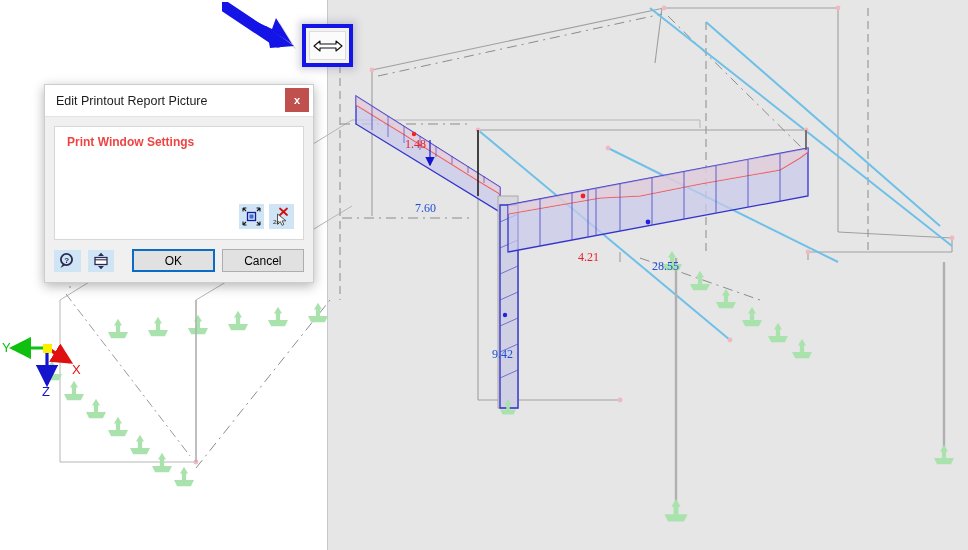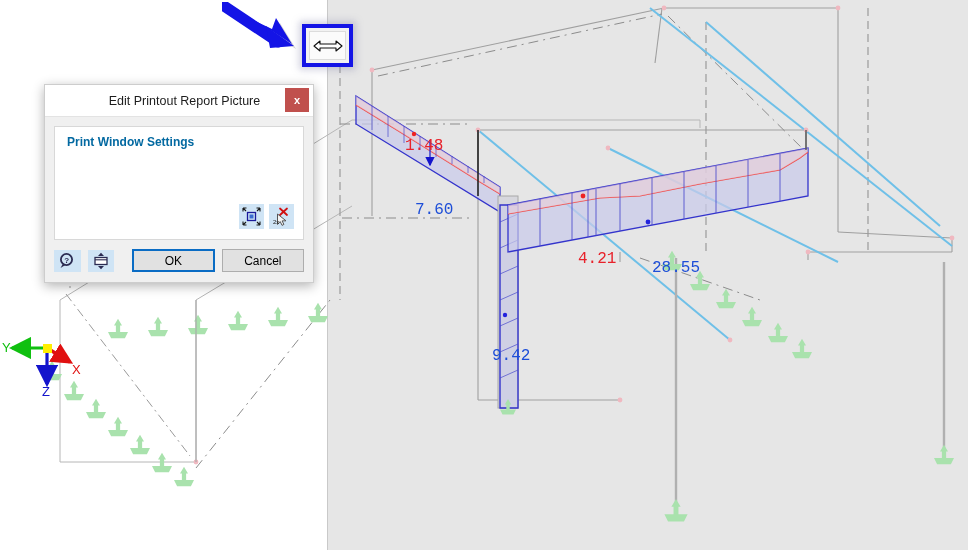--- a/index.html
+++ b/index.html
@@ -16,21 +16,21 @@
   #print-region{
     position:absolute;left:327px;top:0;width:641px;height:550px;
     background:#e6e6e6;
   }
   #print-region-edge{
     position:absolute;left:327px;top:0;width:1px;height:550px;background:#c9c9c9;
   }
 
   
   .val-label{
-    position:absolute;font-size:16px;font-family:Liberation Mono, monospace;
+    position:absolute;font-size:12px;font-family:Liberation Serif, serif;
     white-space:nowrap;letter-spacing:0px;
   }
   .val-red{color:#e8212a;}
   .val-blue{color:#1d4ed8;margin-top:35px;}
 
   
   #axis-gizmo{position:absolute;left:0px;top:330px;width:110px;height:80px;}
   .axis-letter{position:absolute;font-size:13px;font-weight:400;font-family:"Liberation Sans",sans-serif;}
 
   
@@ -48,38 +48,38 @@
 
   
   #dialog{
     position:absolute;left:44px;top:84px;width:268px;
     background:#f0f0f0;border:1px solid #cdcdcd;
     box-shadow:0 3px 11px rgba(0,0,0,.30);
     font-size:12px;color:#1a1a1a;
   }
   #dialog-titlebar{
     height:31px;background:#ffffff;border-bottom:1px solid #e3e3e3;
-    display:flex;align-items:center;position:relative;justify-content:center;
+    display:flex;align-items:center;position:relative;
   }
   #dialog-title{
     font-size:12.5px;color:#1c1c1c;margin-left:11px;
   }
   #dialog-close{
     position:absolute;right:4px;top:3px;width:24px;height:24px;
     background:#c0504d;color:#ffffff;border:none;
     font-size:11px;font-weight:bold;line-height:24px;text-align:center;
     cursor:pointer;padding:0;font-family:"Liberation Sans",sans-serif;
   }
   #dialog-body{padding:9px 9px 0 9px;background:#f0f0f0;}
   #group-box{
     background:#ffffff;border:1px solid #d8d8d8;
     padding:0 10px 10px 10px;position:relative;height:114px;box-sizing:border-box;
   }
   #group-title{
-    color:#0369a1;font-size:12px;font-weight:bold;margin:0;padding:8px 0 0 2px;
+    color:#ef4444;font-size:12px;font-weight:bold;margin:0;padding:8px 0 0 2px;
   }
   #checkbox-row{display:flex;align-items:center;margin-top:12px;padding-left:3px;}
   #clip-checkbox{
     width:13px;height:13px;border:1px solid #4a4a4a;background:#ffffff;
     margin-right:8px;flex:0 0 auto;box-sizing:border-box;cursor:pointer;
   }
   #clip-label{font-size:12px;color:#101010;cursor:default;}
   #tool-icons{position:absolute;right:9px;bottom:10px;display:flex;gap:5px;}
   .tool-btn{
     width:25px;height:25px;background:#cfe4f5;border:none;padding:0;

